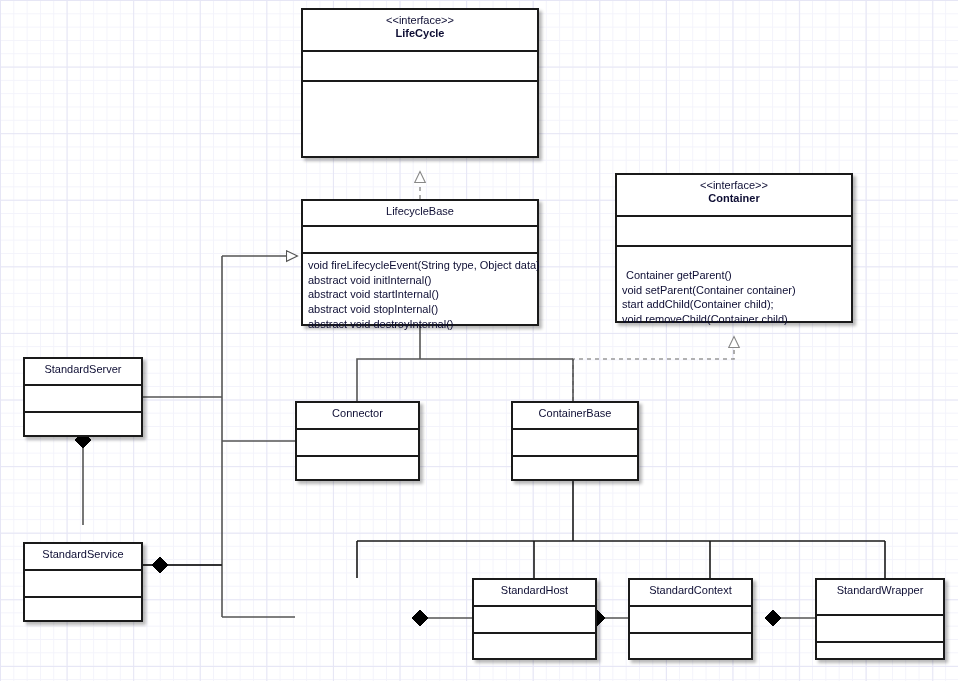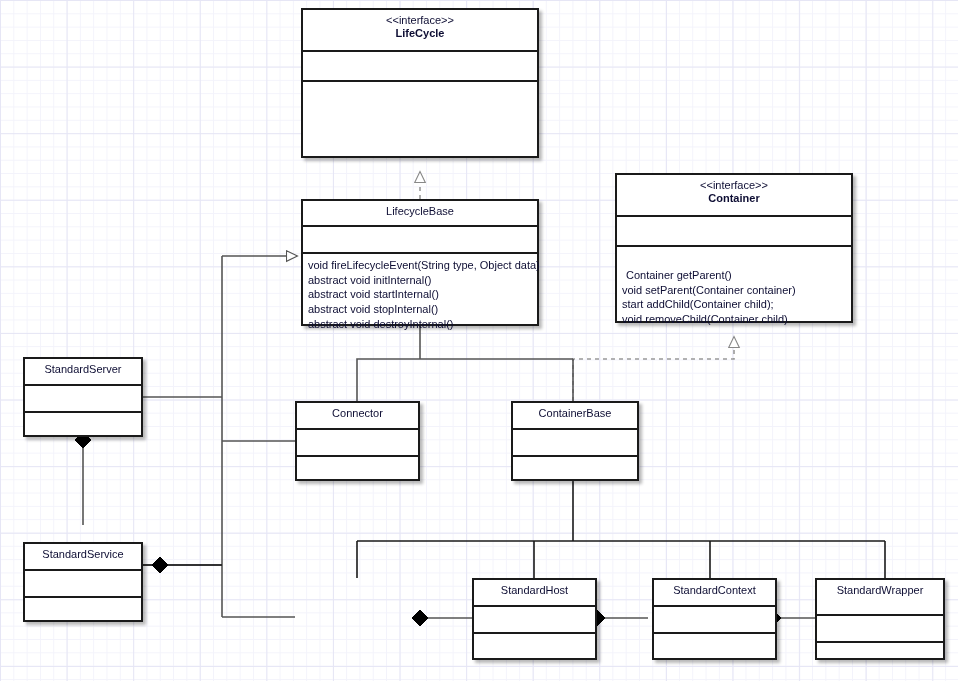--- a/index.html
+++ b/index.html
@@ -220,21 +220,21 @@
 
 
   <div class="uml-class" style="left:472px; top:578px; width:125px; height:82px;">
     <div class="cls-head" style="height:27px;">
       <span class="cname">StandardHost</span>
     </div>
     <div class="cls-attrs" style="height:27px;"></div>
     <div class="cls-ops"></div>
   </div>
 
-  <div class="uml-class" style="left:652px; top:578px; width:125px; height:82px;">
+  <div class="uml-class" style="left:628px; top:578px; width:125px; height:82px;">
     <div class="cls-head" style="height:27px;">
       <span class="cname">StandardContext</span>
     </div>
     <div class="cls-attrs" style="height:27px;"></div>
     <div class="cls-ops"></div>
   </div>
 
   <div class="uml-class" style="left:815px; top:578px; width:130px; height:82px;">
     <div class="cls-head" style="height:36px;">
       <span class="cname">StandardWrapper</span>

